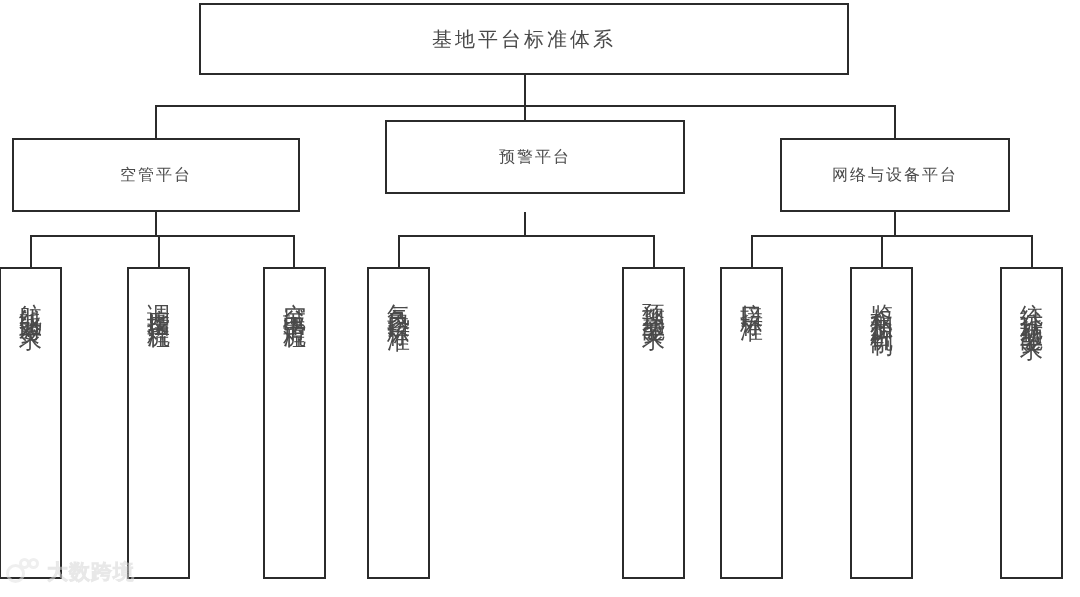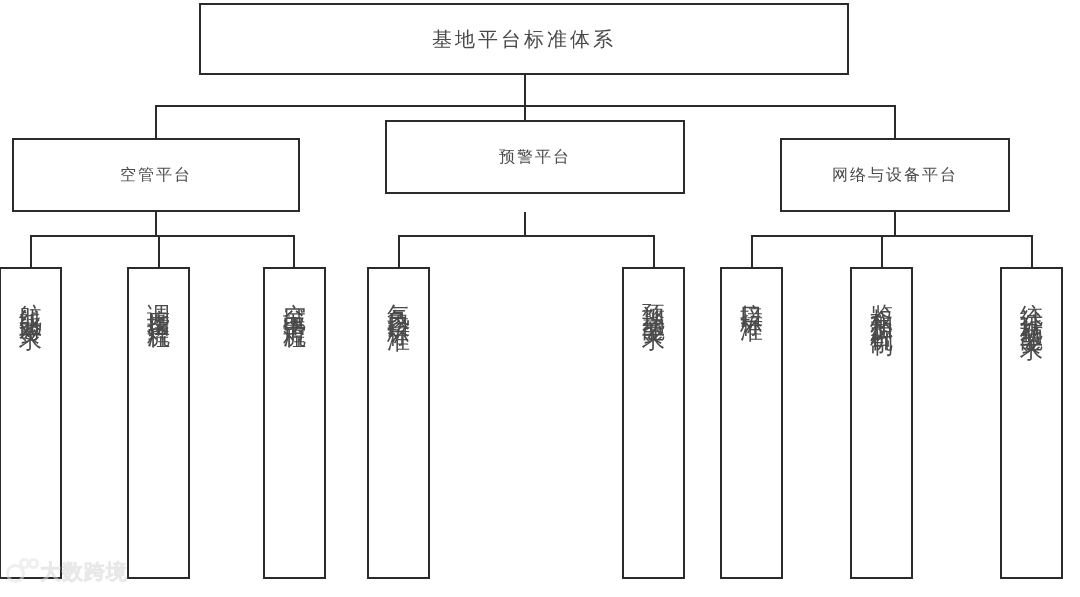--- a/index.html
+++ b/index.html
@@ -65,20 +65,21 @@
   .line.v { width: 2px; }
   .line.h { height: 2px; }
 
   
   #watermark {
     position: absolute;
     left: 6px;
     top: 558px;
     display: flex;
     align-items: flex-start;
+    gap: 7px;
     opacity: 0.55;
     pointer-events: none;
   }
   #watermark .wm-logo {
     position: relative;
     width: 34px;
     height: 26px;
   }
   #watermark .wm-logo .ring {
     position: absolute;

